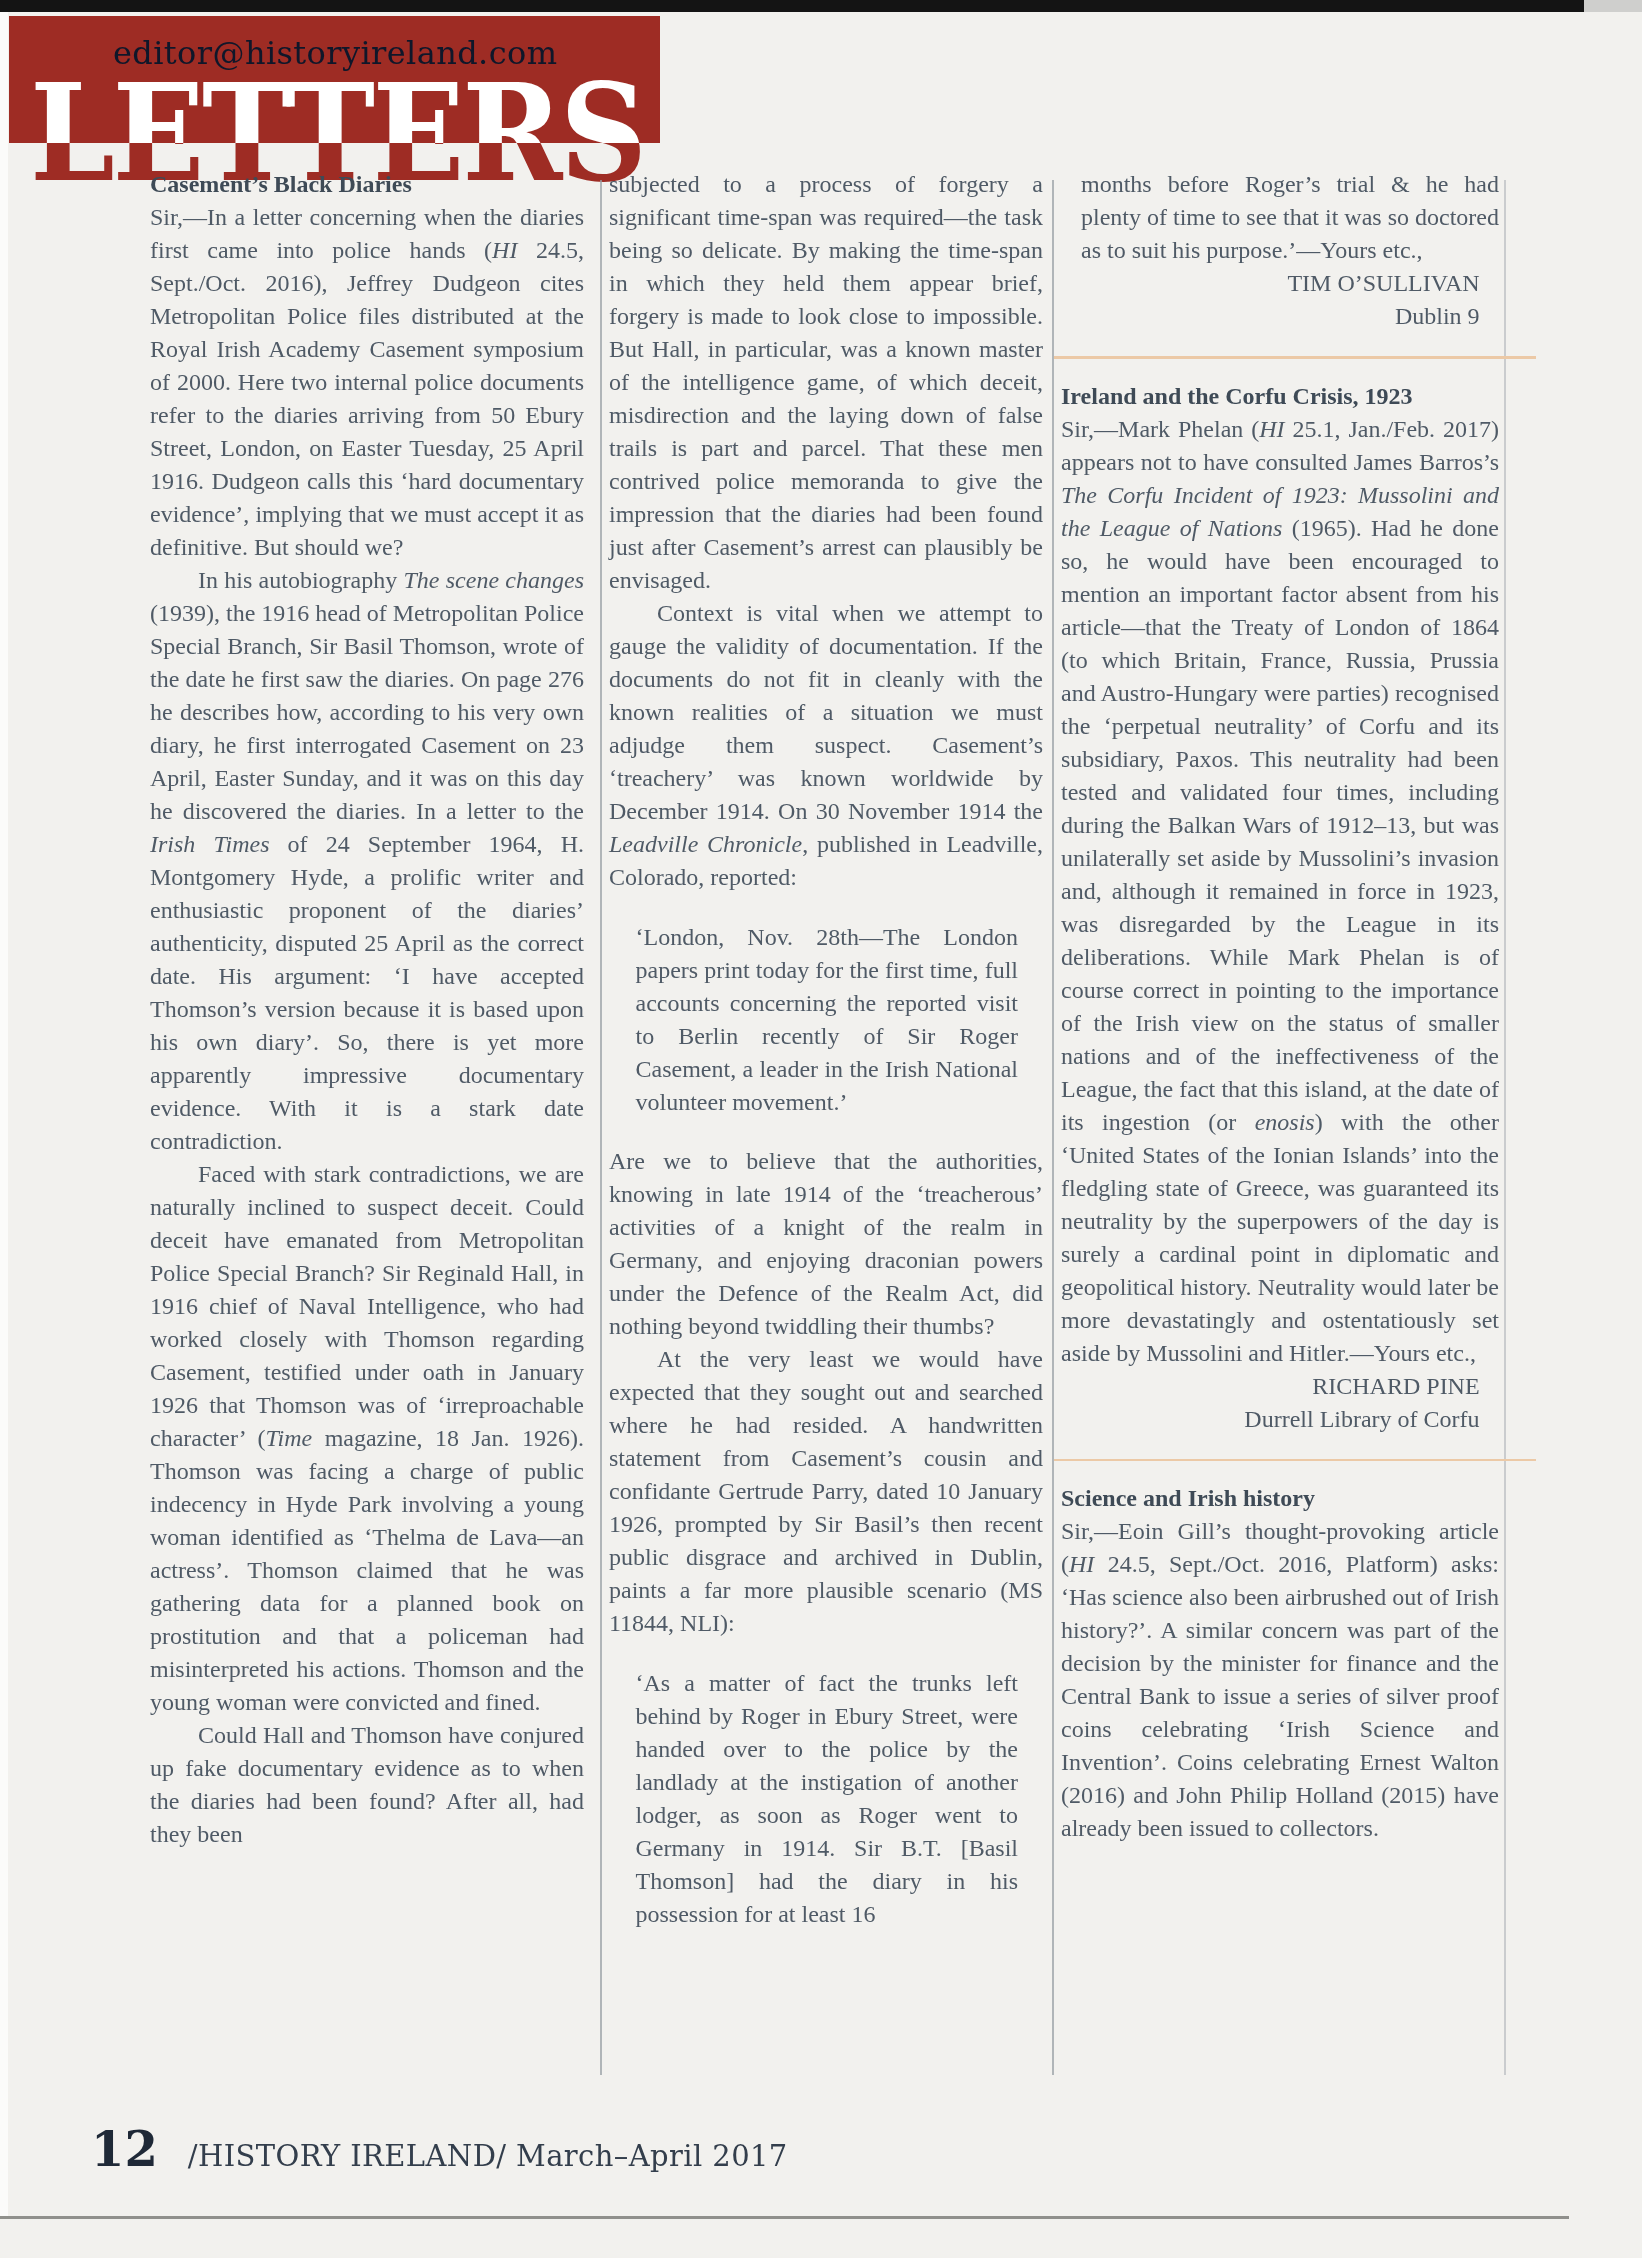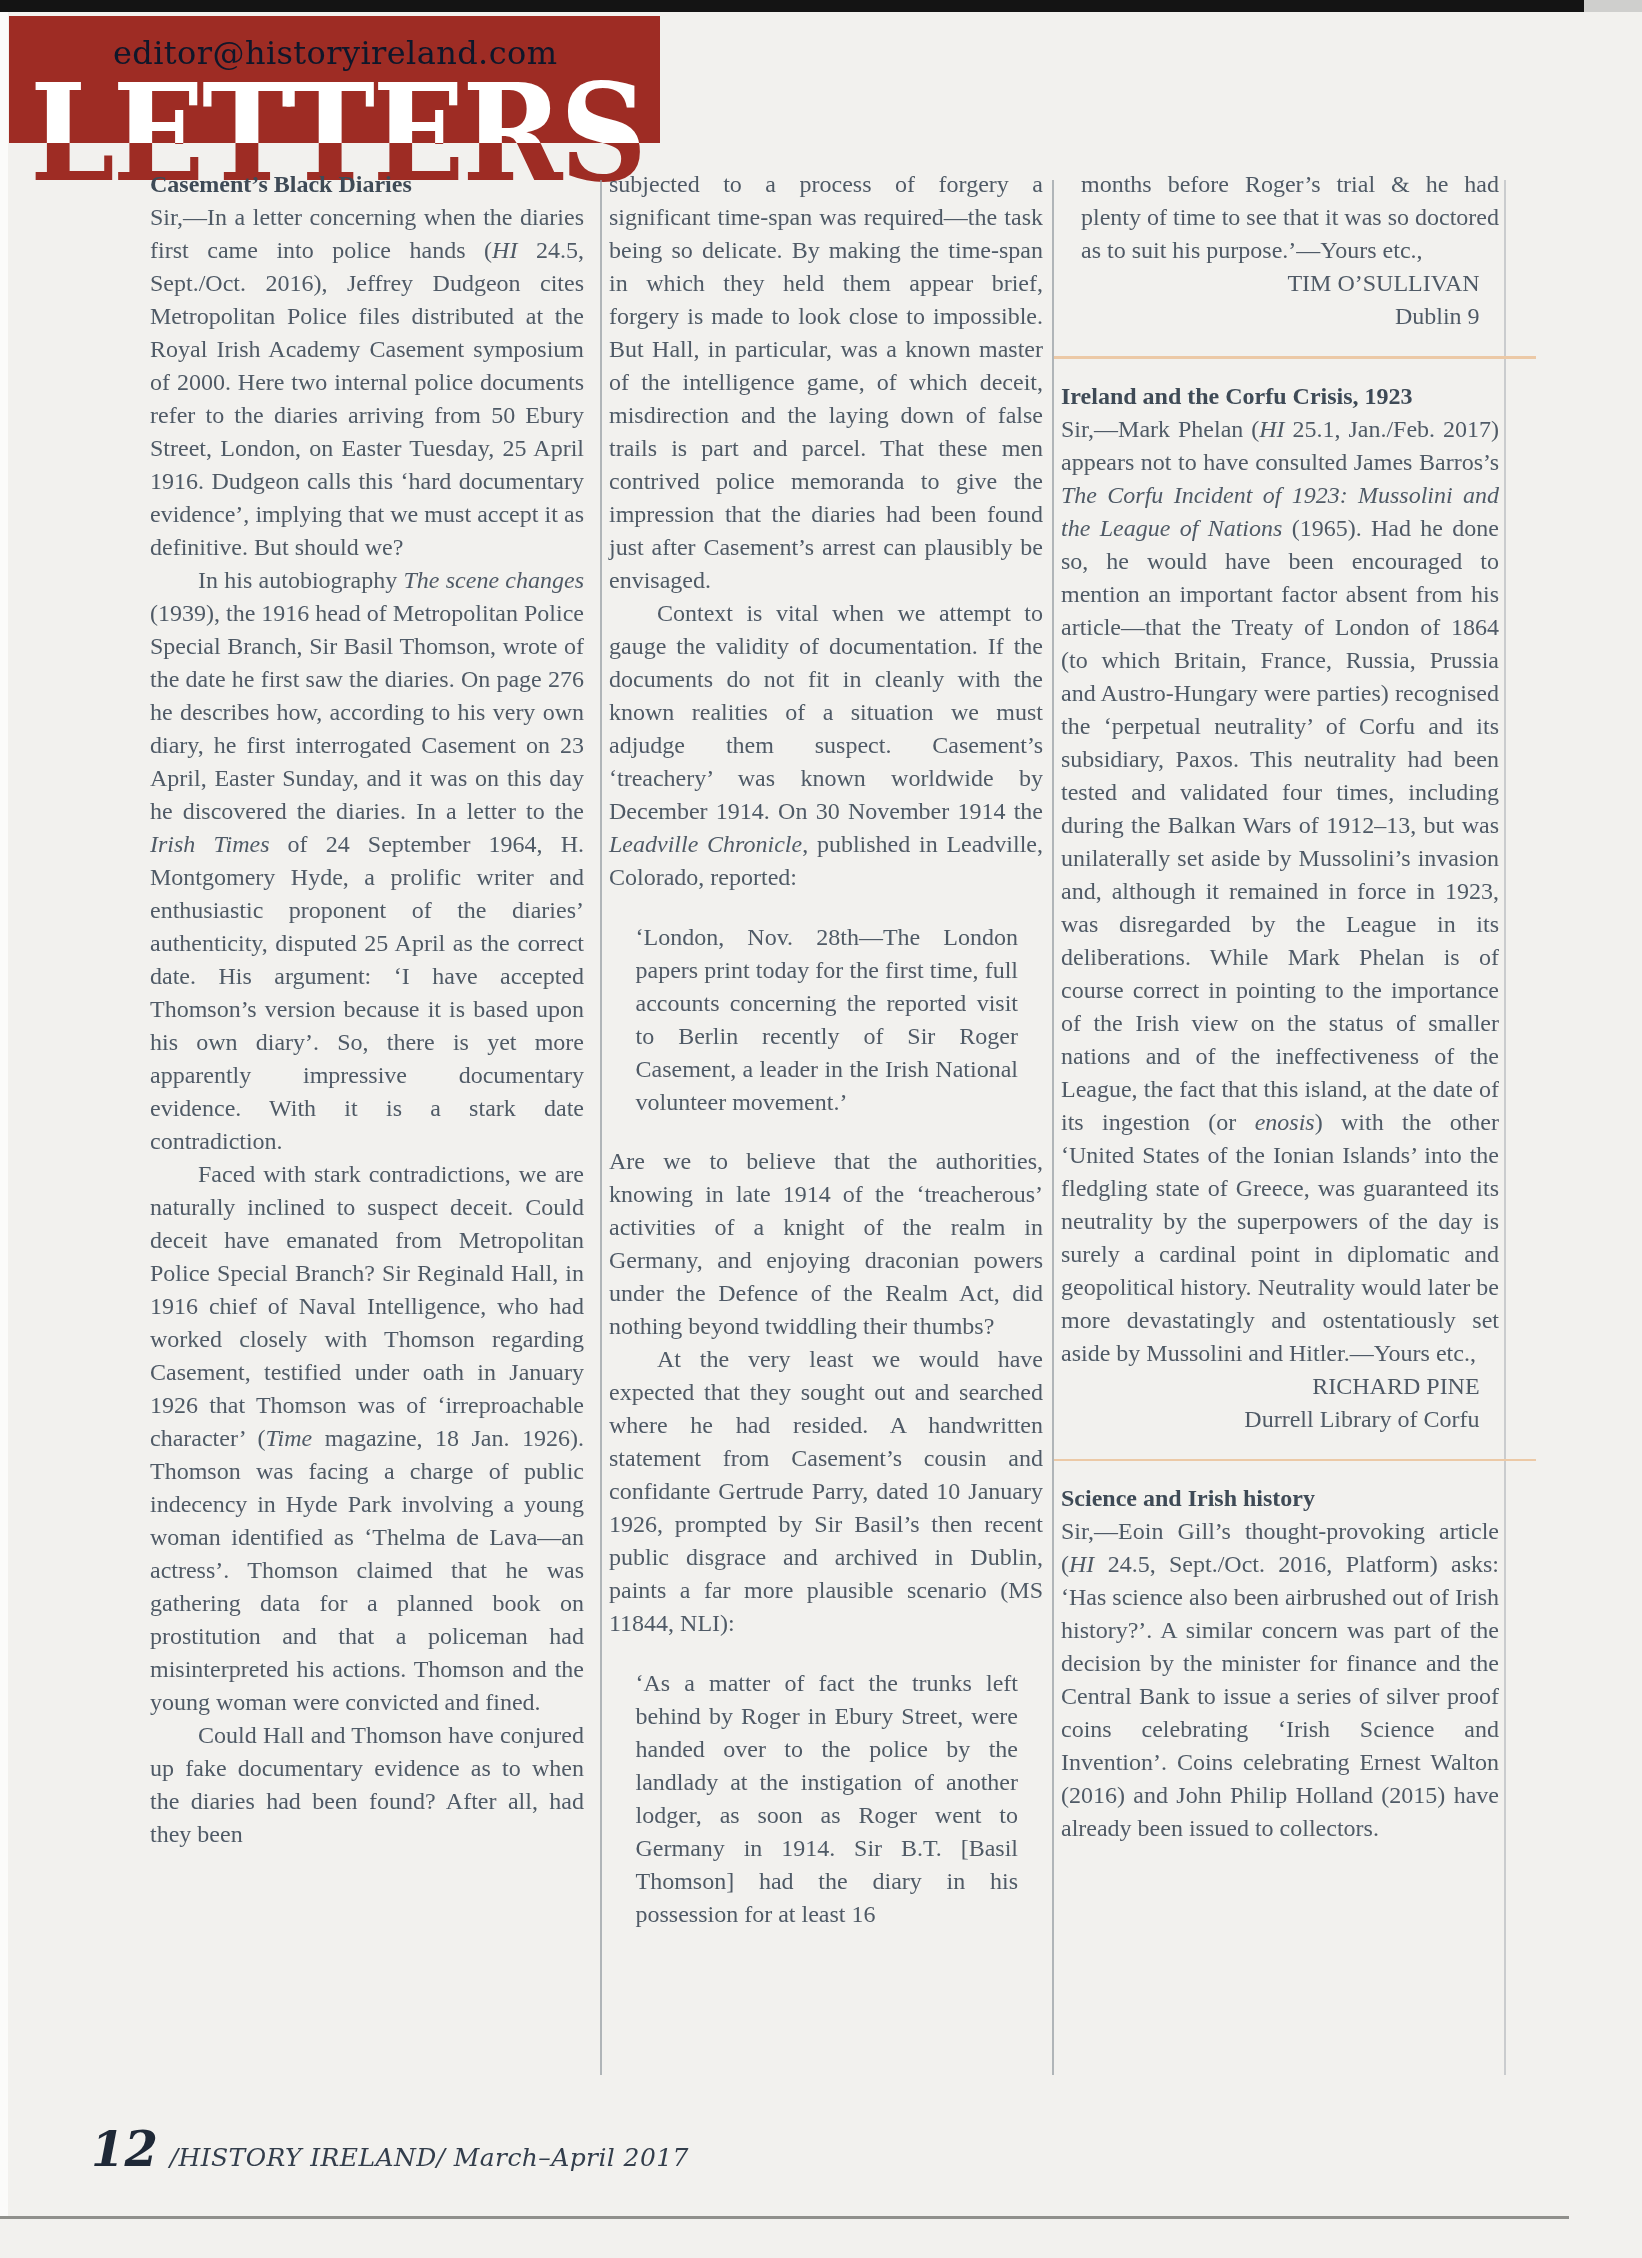--- a/index.html
+++ b/index.html
@@ -45,29 +45,29 @@
   .heading{font-weight:bold;color:var(--ink-dark,#3e4a56);}
   .para.indent{text-indent:48px;}
   .quote{margin:26.5px 25px 26.5px 26.5px;}
   .quote.cont{margin:0 0 0 20px;}
   .quote.flush-bottom{margin-bottom:0;}
   .sig-name,.sig-loc{text-align:right;padding-right:19.4px;}
   .rule{height:2.6px;background:var(--tan-rule,#ecc9a6);margin:23px -37px 21px -7px;}
 
   .footer{
     position:absolute;left:91px;top:2121px;
-    display:flex;align-items:baseline;gap:12px;white-space:nowrap;font-style:italic;
+    display:flex;align-items:baseline;gap:30px;white-space:nowrap;
   }
   .page-number{
     font-family:"DejaVu Serif", serif;font-weight:bold;
     font-size:48px;color:var(--page-number-ink,#1f2937);
   }
   .magazine-title{
     font-family:"DejaVu Serif", serif;
-    font-size:25px;color:var(--footer-ink,#333e4c);letter-spacing:0.4px;
+    font-size:29px;color:var(--footer-ink,#333e4c);letter-spacing:0.4px;
   }
 </style>
 </head>
 <body>
 
 <div class="scan-top"></div>
 <div class="scan-top-right"></div>
 <div class="scan-left"></div>
 
 <div class="banner"></div>

